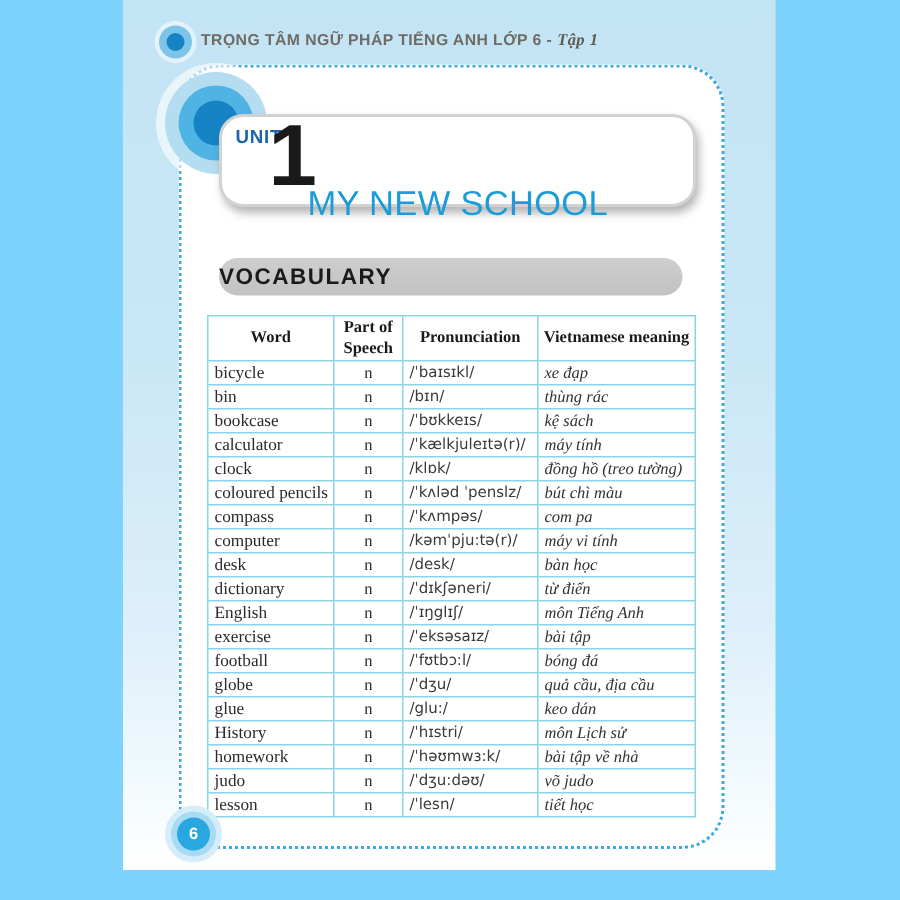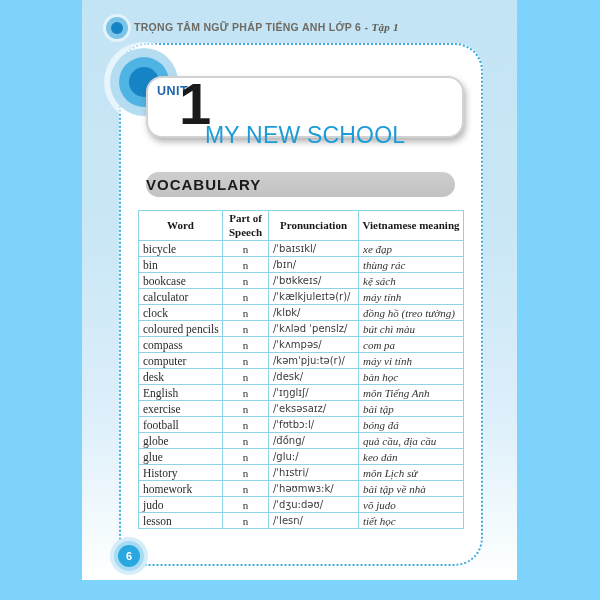--- a/index.html
+++ b/index.html
@@ -161,41 +161,47 @@
           <td class="c-pron">/kəmˈpju:tə(r)/</td>
           <td class="c-mean">máy vi tính</td>
         </tr>
         <tr>
           <td class="c-word">desk</td>
           <td class="c-pos">n</td>
           <td class="c-pron">/desk/</td>
           <td class="c-mean">bàn học</td>
         </tr>
         <tr>
+          <td class="c-word">dictionary</td>
+          <td class="c-pos">n</td>
+          <td class="c-pron">/ˈdɪkʃəneri/</td>
+          <td class="c-mean">từ điển</td>
+        </tr>
+        <tr>
           <td class="c-word">English</td>
           <td class="c-pos">n</td>
           <td class="c-pron">/ˈɪŋglɪʃ/</td>
           <td class="c-mean">môn Tiếng Anh</td>
         </tr>
         <tr>
           <td class="c-word">exercise</td>
           <td class="c-pos">n</td>
           <td class="c-pron">/ˈeksəsaɪz/</td>
           <td class="c-mean">bài tập</td>
         </tr>
         <tr>
           <td class="c-word">football</td>
           <td class="c-pos">n</td>
           <td class="c-pron">/ˈfʊtbɔ:l/</td>
           <td class="c-mean">bóng đá</td>
         </tr>
         <tr>
           <td class="c-word">globe</td>
           <td class="c-pos">n</td>
-          <td class="c-pron">/đồng/</td>
+          <td class="c-pron">/ˈdʒu/</td>
           <td class="c-mean">quả cầu, địa cầu</td>
         </tr>
         <tr>
           <td class="c-word">glue</td>
           <td class="c-pos">n</td>
           <td class="c-pron">/glu:/</td>
           <td class="c-mean">keo dán</td>
         </tr>
         <tr>
           <td class="c-word">History</td>

